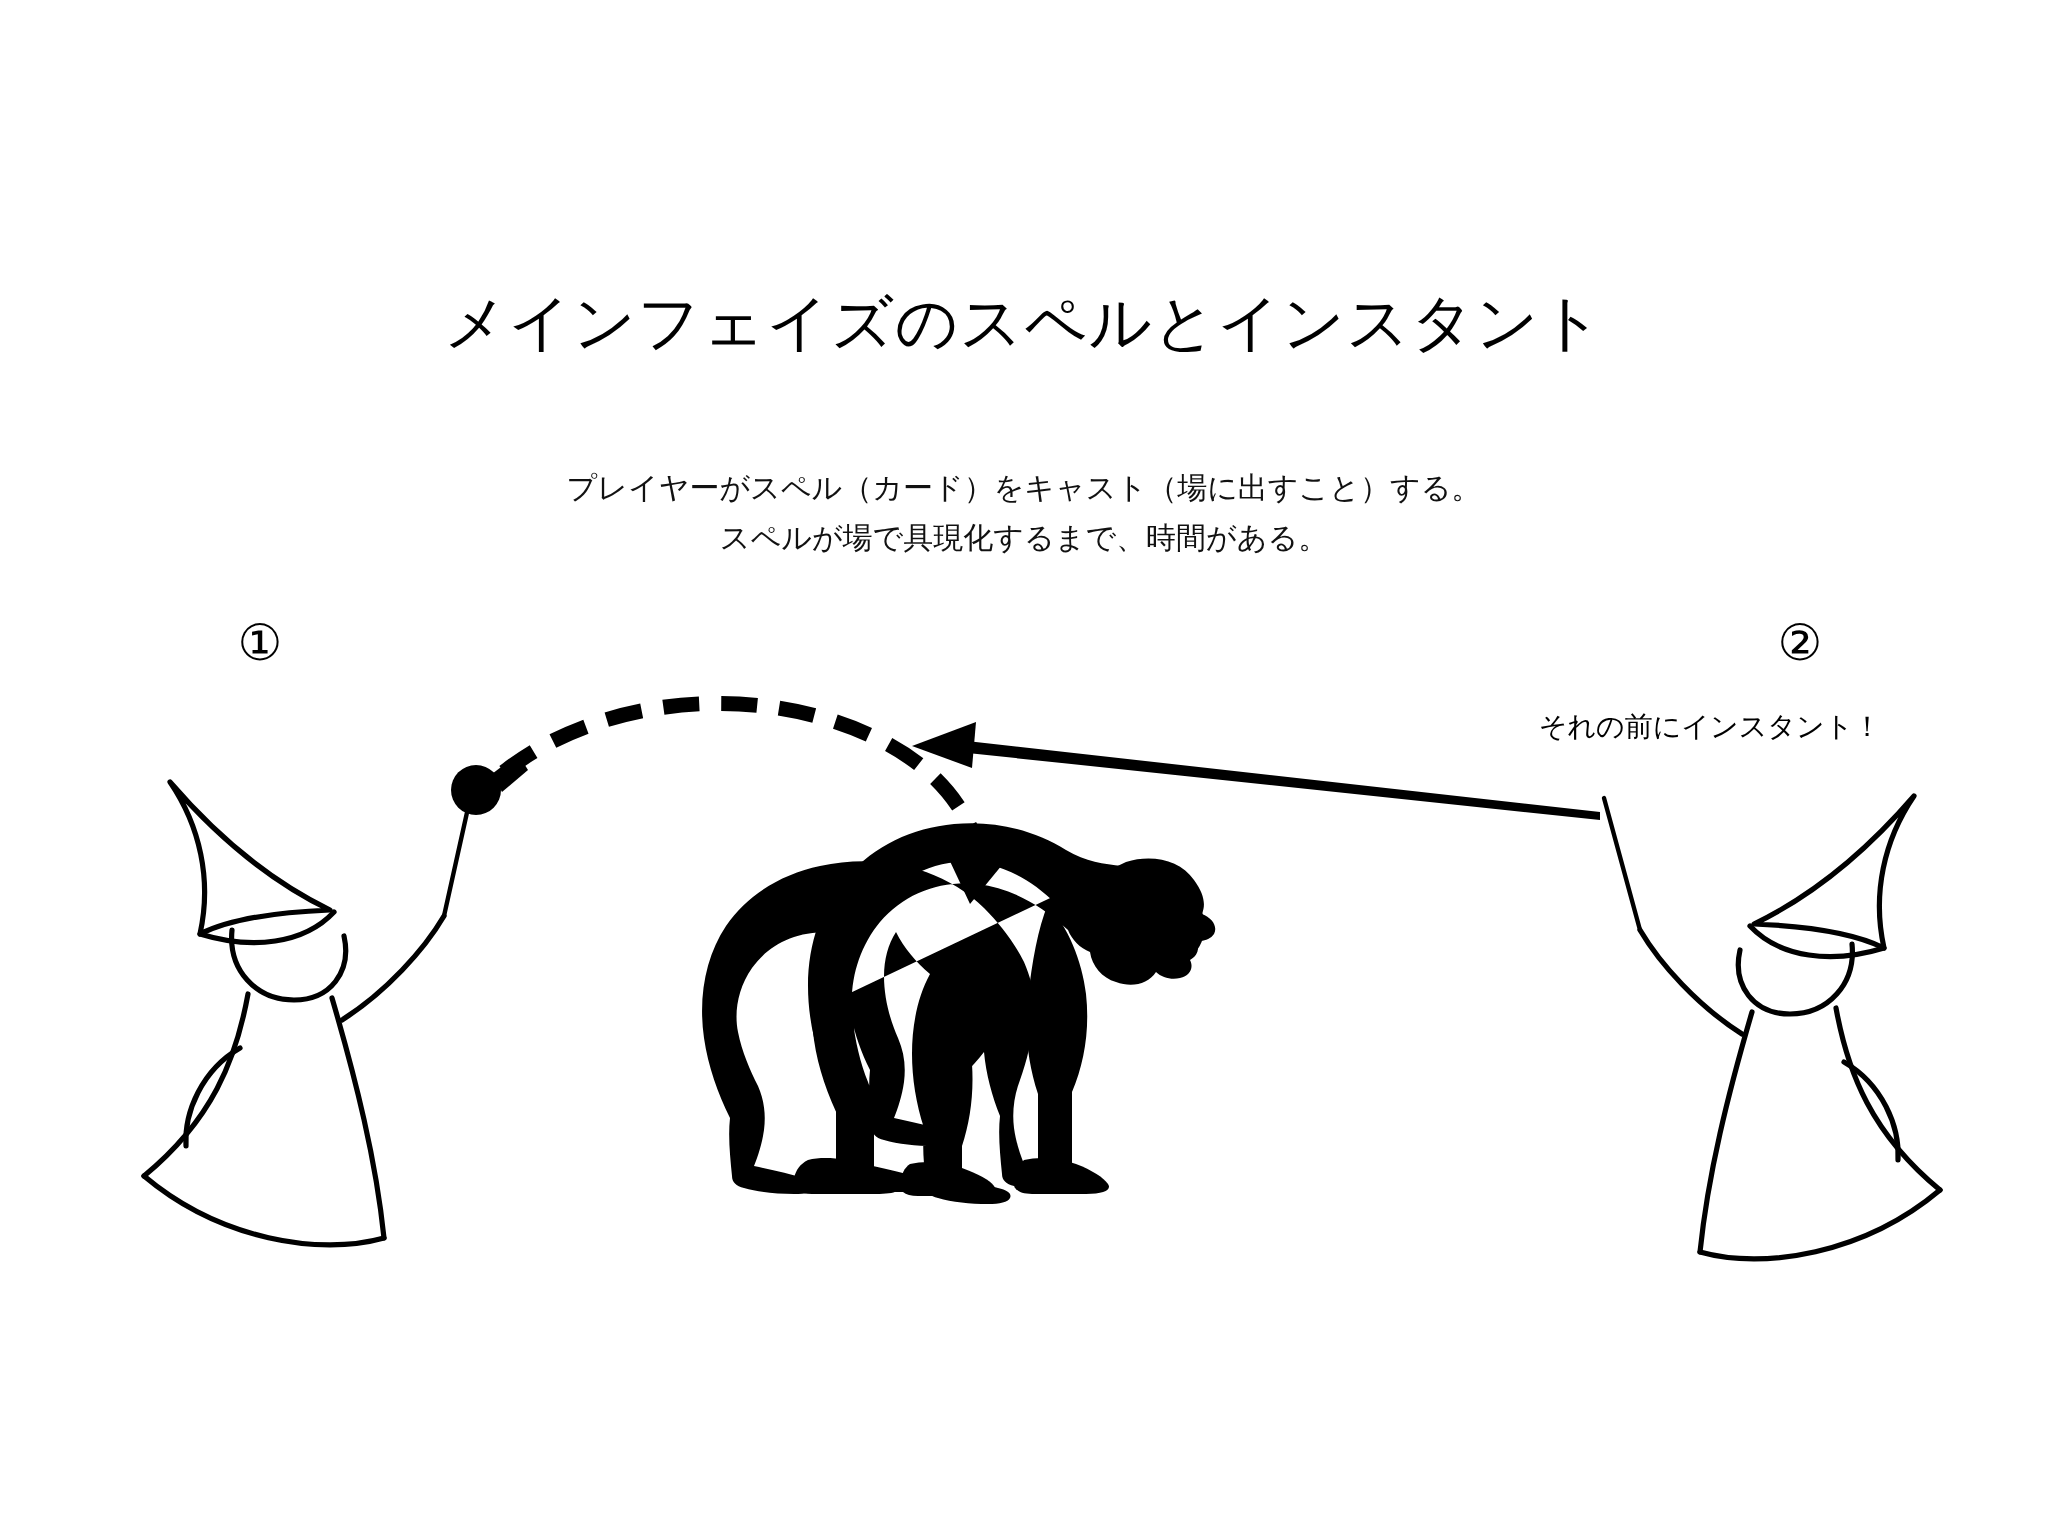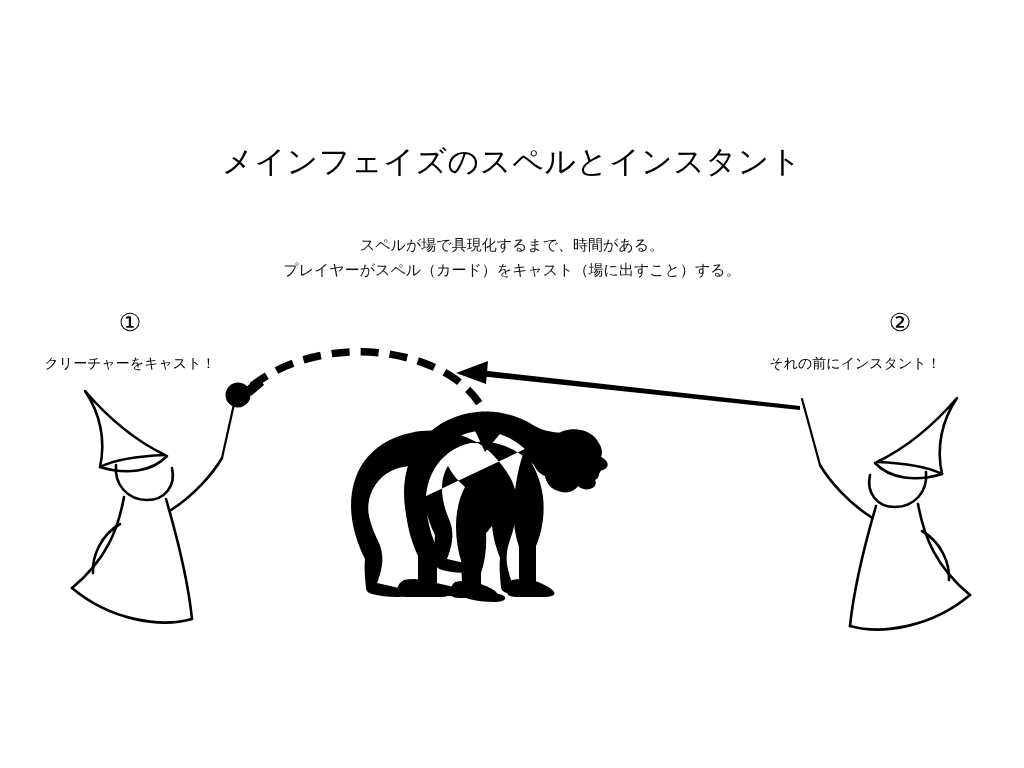--- a/index.html
+++ b/index.html
@@ -94,29 +94,28 @@
   .solid-fill { fill: #000000; }
 </style>
 </head>
 <body>
 
 <div id="slide">
 
   <div id="slide-title">メインフェイズのスペルとインスタント</div>
 
   <div id="body-text">
+    <div>プレイヤーがスペル（カード）をキャスト（場に出すこと）する。</div>
     <div>スペルが場で具現化するまで、時間がある。</div>
-    <div>プレイヤーがスペル（カード）をキャスト（場に出すこと）する。</div>
   </div>
 
   <div class="marker" id="marker-one">①</div>
 
   <div class="marker" id="marker-two">②</div>
 
-  <div class="side-label" id="label-left">クリーチャーをキャスト！</div>
 
   <div class="side-label" id="label-right">それの前にインスタント！</div>
 
   <svg class="art" viewBox="0 0 1024 768" xmlns="http://www.w3.org/2000/svg">
 
     <g>
 
       <path class="stroke-line" d="M 85 391 C 110 420 136 441 165 455 C 140 456 116 459 100 467
                C 106 440 100 413 85 391 Z"></path>
 

